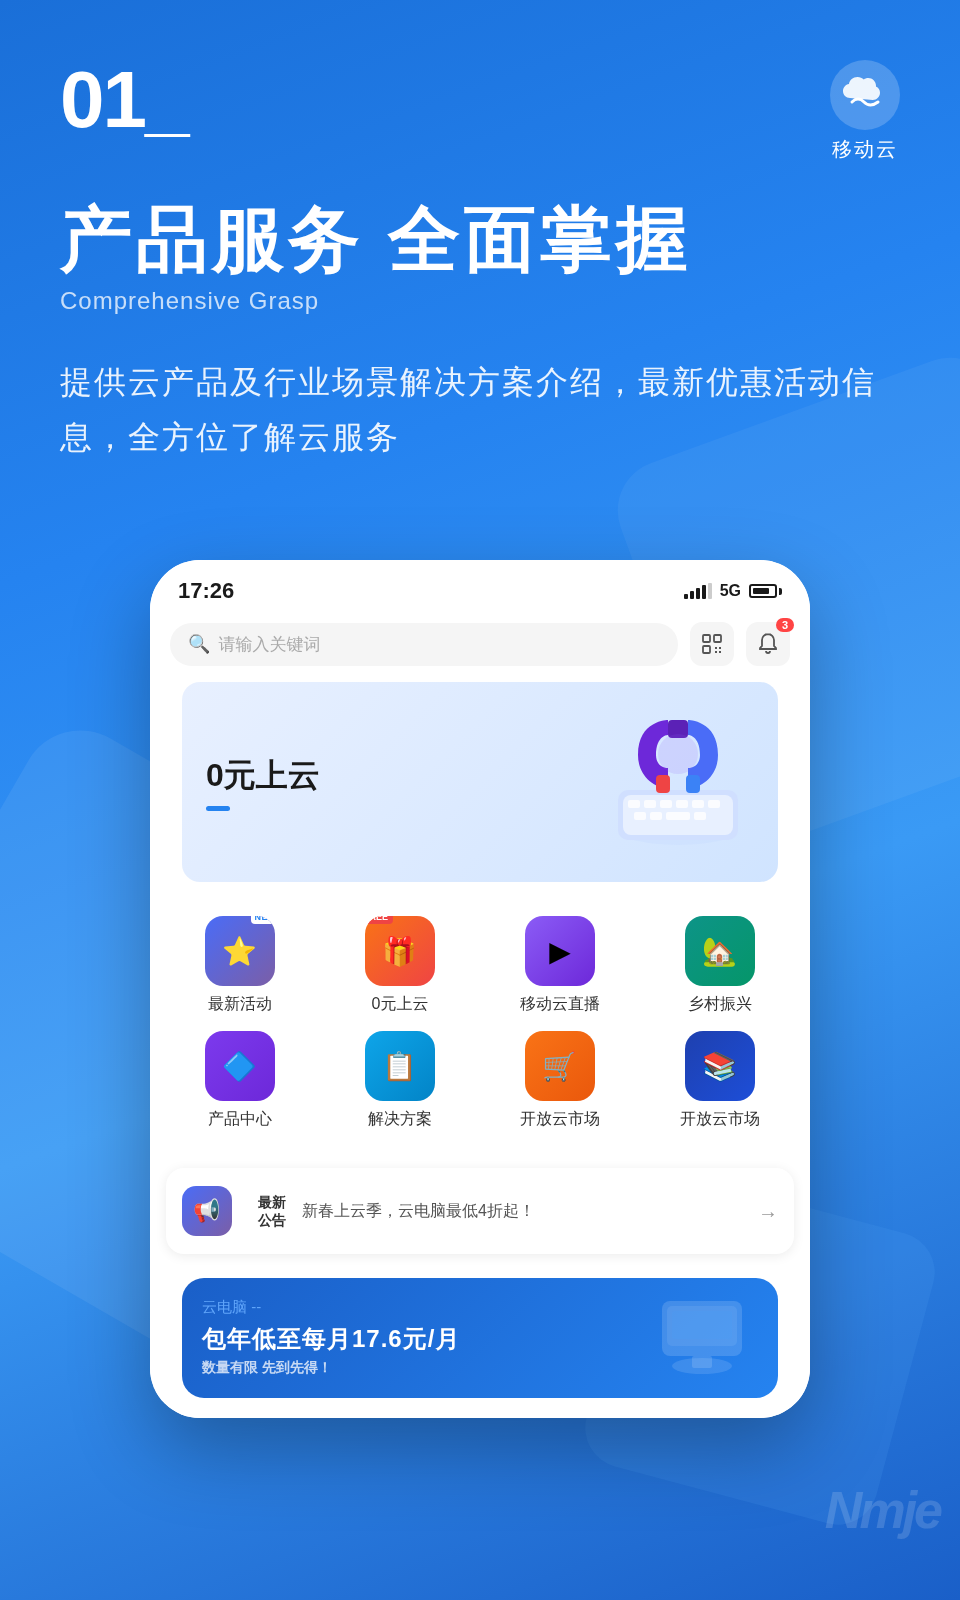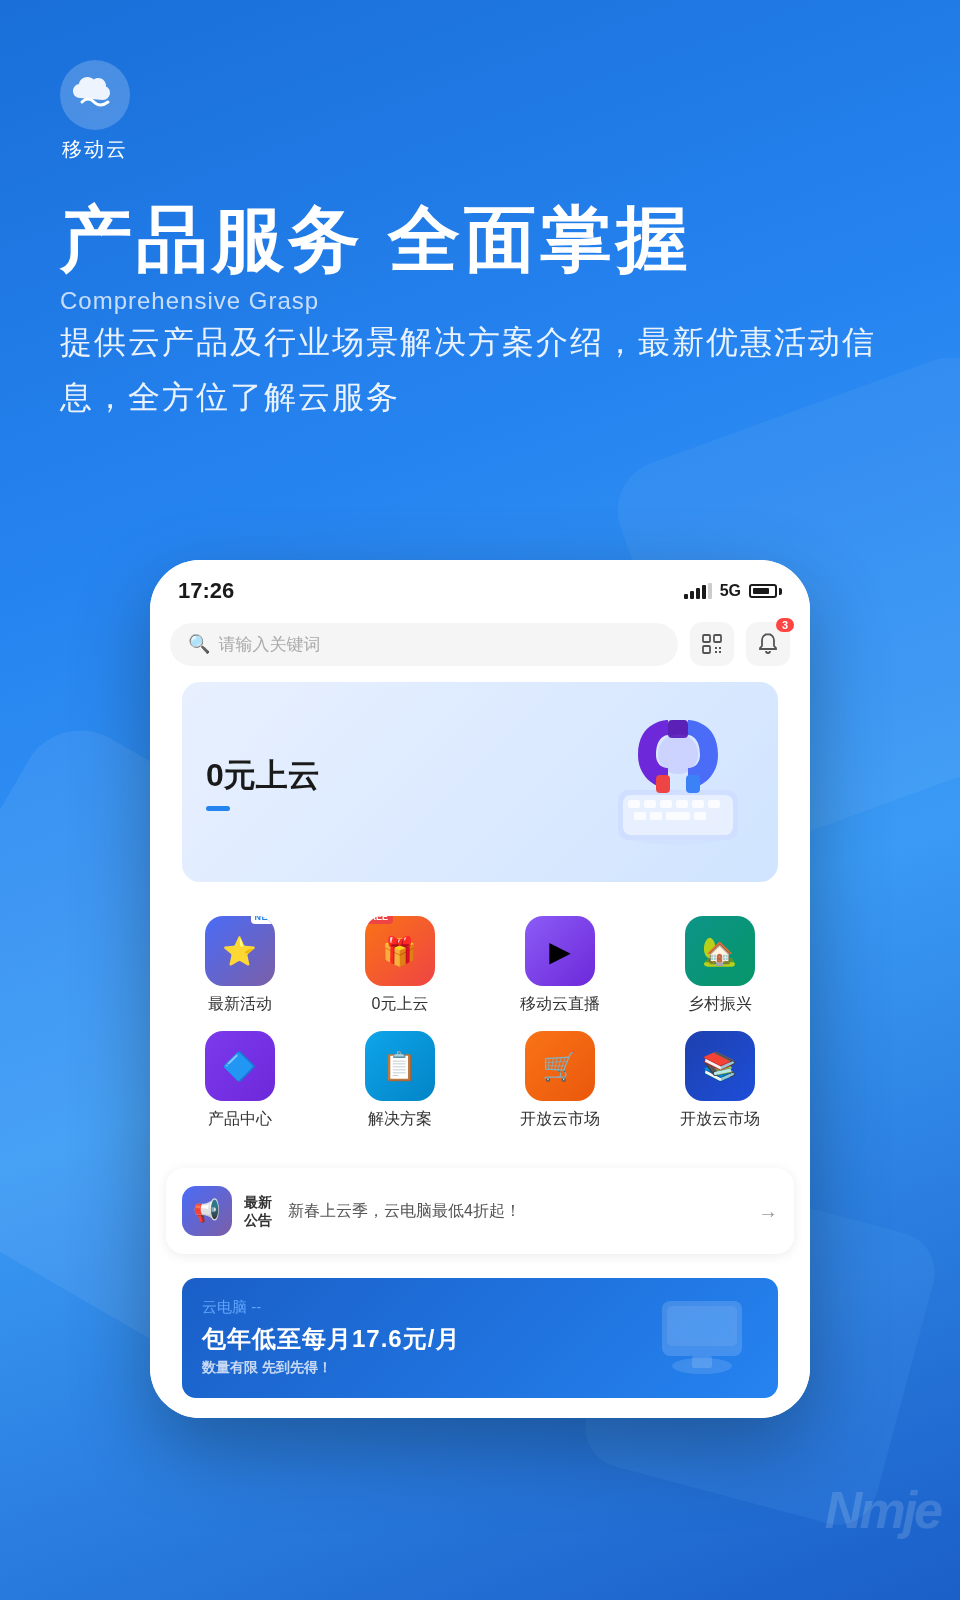--- a/index.html
+++ b/index.html
@@ -97,20 +97,21 @@
       line-height: 1.1;
       letter-spacing: 4px;
       margin-bottom: 8px;
     }
 
     .sub-title {
       color: rgba(255,255,255,0.75);
       font-size: 24px;
       font-weight: 400;
       letter-spacing: 1px;
+      margin-bottom: 40px;
     }
 
     .description {
       color: rgba(255,255,255,0.9);
       font-size: 32px;
       font-weight: 400;
       line-height: 1.7;
       letter-spacing: 2px;
     }
 
@@ -323,39 +324,40 @@
       justify-content: center;
       flex-shrink: 0;
     }
 
     .notice-label {
       font-size: 15px;
       font-weight: 600;
       color: #333;
       white-space: nowrap;
       margin-right: 4px;
+      margin-left: 14px;
     }
 
     .notice-text {
       font-size: 16px;
       color: #555;
       flex: 1;
     }
 
     .notice-arrow {
       color: #999;
       font-size: 20px;
       flex-shrink: 0;
     }
 
     
     .bottom-banner {
       margin: 12px 16px 0;
       background: linear-gradient(135deg, #1a5fc8, #2583f0);
-      border-radius: 14px;
+      border-radius: 22px;
       padding: 20px;
       position: relative;
       overflow: hidden;
       height: 120px;
     }
 
     .bottom-banner-tag {
       color: #60a5fa;
       font-size: 15px;
       font-weight: 500;
@@ -459,20 +461,21 @@
     }
   </style>
 </head>
 <body>
 
 <div class="bg-shape1"></div>
 <div class="bg-shape2"></div>
 <div class="bg-shape3"></div>
 
 <div class="header">
+  <div class="section-number">01_</div>
   <div class="logo-container">
     <svg class="logo-icon" viewBox="0 0 70 70" fill="none">
       <circle cx="35" cy="35" r="35" fill="rgba(255,255,255,0.2)"></circle>
 
       <path d="M20 38 C16 38 13 35 13 31 C13 27.5 15.5 24.5 19 24 C19.5 20 23 17 27.5 17 C30 17 32.2 18 33.8 19.5 C35 18.5 36.5 18 38.2 18 C42.5 18 46 21.5 46 25.8 C46 26 46 26.2 45.9 26.4 C48.5 27.5 50 30 50 32.8 C50 36.8 46.8 40 42.8 40 L20 38Z" fill="white" opacity="0.9"></path>
 
       <path d="M22 42 Q28 36 34 42 Q40 48 48 42" stroke="white" stroke-width="3" stroke-linecap="round" fill="none"></path>
     </svg>
     <span class="logo-text">移动云</span>
   </div>

